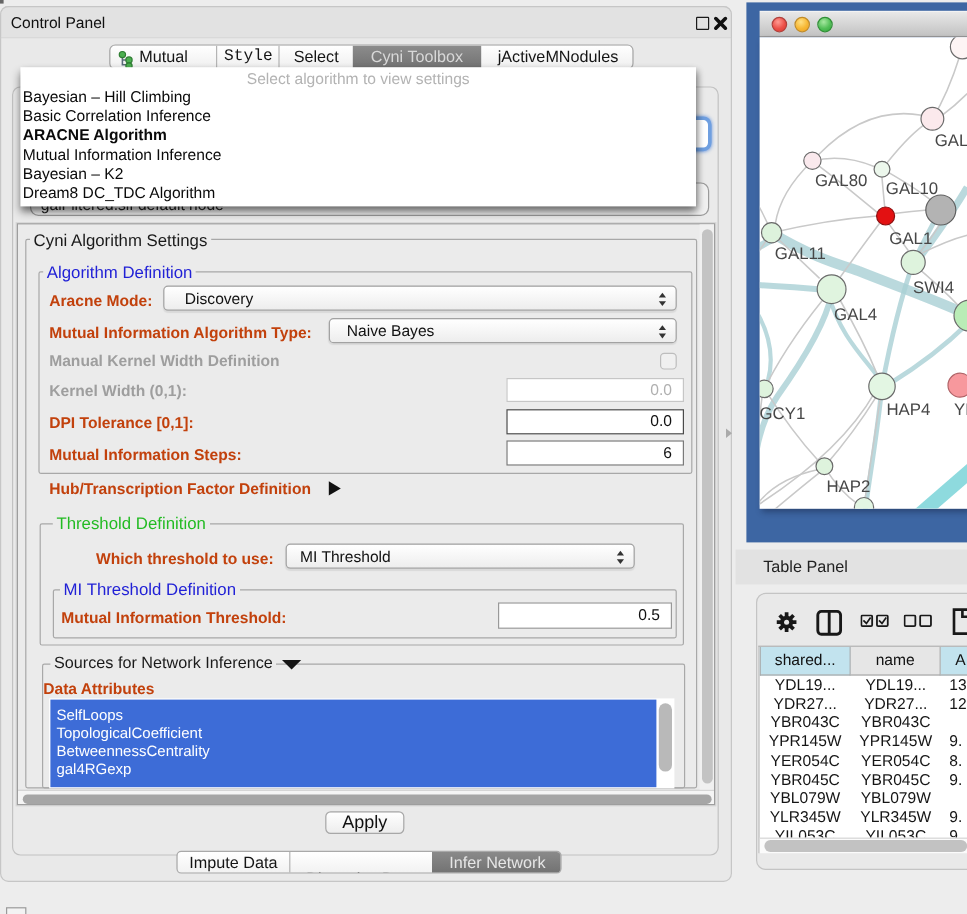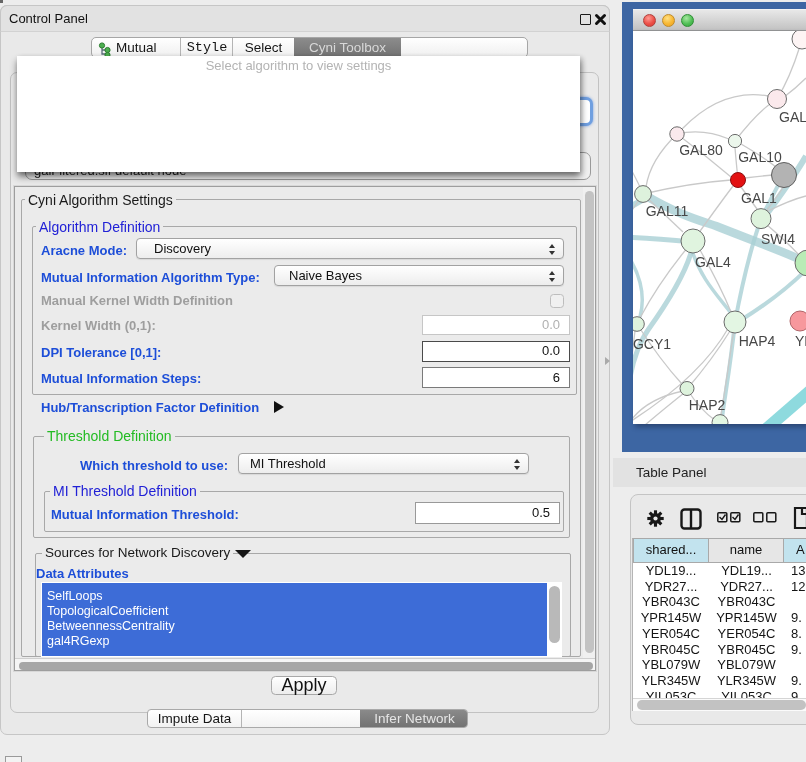--- a/index.html
+++ b/index.html
@@ -1,17 +1,17 @@
 <!DOCTYPE html>
 <html><head><meta charset="utf-8">
 <style>
 html,body{margin:0;padding:0;width:806px;height:762px;background:#ededed;overflow:hidden;
 font-family:"Liberation Sans",sans-serif;}
 .ab{position:absolute;}
-.lbl{font-size:13px;color:#1d4ed8;white-space:nowrap;}
+.lbl{font-size:13px;color:#c2410c;white-space:nowrap;}
 .b{font-weight:bold;}
 .gray{color:#9e9e9e;}
 .combo{background:linear-gradient(#ffffff,#ededed);border:1px solid #a2a2a2;border-radius:4px;
 box-sizing:border-box;box-shadow:0 1px 1px rgba(0,0,0,0.08);}
 .combo .ct{position:absolute;top:0;font-size:13px;color:#111;line-height:19px;white-space:nowrap;}
 .arr{position:absolute;right:7px;width:7px;}
 .arr .up{position:absolute;top:4px;left:0;width:0;height:0;border-left:3.5px solid transparent;border-right:3.5px solid transparent;border-bottom:4px solid #333;}
 .arr .dn{position:absolute;top:11px;left:0;width:0;height:0;border-left:3.5px solid transparent;border-right:3.5px solid transparent;border-top:4px solid #333;}
 .field{background:#fff;box-sizing:border-box;font-size:13px;text-align:right;padding-right:9px;}
 .grp{border:1px solid #a8a8a8;border-radius:2px;box-sizing:border-box;}
@@ -37,20 +37,21 @@
  <svg class="ab" style="left:6px;top:3px;" width="14" height="16" viewBox="0 0 14 16">
   <path d="M4 6 L4 13 L8 13 M4 9 L8 9" stroke="#5a6b7a" stroke-width="1.3" fill="none"></path>
   <circle cx="4" cy="4.5" r="2.6" fill="#4caf50" stroke="#2e7d32" stroke-width="1"></circle>
   <circle cx="9.5" cy="9" r="2.6" fill="#4caf50" stroke="#2e7d32" stroke-width="1"></circle>
   <circle cx="9.5" cy="14" r="2.6" fill="#4caf50" stroke="#2e7d32" stroke-width="1"></circle>
  </svg>
  <div class="ab" style="left:24px;top:0;line-height:20px;font-size:13.5px;color:#151515;">Mutual</div>
  <div class="ab" style="left:89px;top:0;width:52px;text-align:center;line-height:20px;font-size:13.5px;color:#151515;font-family:Liberation Mono, monospace;">Style</div>
  <div class="ab" style="left:141px;top:0;width:61px;text-align:center;line-height:20px;font-size:13.5px;color:#151515;">Select</div>
  <div class="ab" style="left:202px;top:0;width:107px;text-align:center;line-height:20px;font-size:13.5px;color:#d8d8d8;">Cyni Toolbox</div>
+ <div class="ab" style="left:309px;top:0;width:128px;text-align:center;line-height:20px;font-size:13.5px;color:#151515;">jActiveMNodules</div>
 </div>
 
 <div class="ab" style="left:14px;top:186px;width:582px;height:485px;border:1px solid #9e9e9e;box-shadow:0 0 0 1px #d8d8d8;background:#ebebeb;box-sizing:border-box;"></div>
 
 <div class="ab grp" style="left:21px;top:199px;width:560px;height:458px;"></div>
 <div class="ab gtitle" style="left:25px;top:193px;color:#1a1a1a;">Cyni Algorithm Settings</div>
 
 <div class="ab grp" style="left:32px;top:226px;width:545px;height:169px;"></div>
 <div class="ab gtitle" style="left:36px;top:220px;color:#2121d6;">Algorithm Definition</div>
 <div class="ab lbl b" style="left:41px;top:243px;">Aracne Mode:</div>
@@ -89,51 +90,52 @@
       <div class="up"></div>
       <div class="dn"></div>
     </div>
   </div>
 <div class="ab grp" style="left:44px;top:491px;width:520px;height:41px;"></div>
 <div class="ab gtitle" style="left:50px;top:484px;color:#2121d6;">MI Threshold Definition</div>
 <div class="ab lbl b" style="left:51px;top:507px;">Mutual Information Threshold:</div>
 <div class="ab field" style="left:415px;top:502px;width:145px;height:22px;border:1px solid #999;color:#111;line-height:20px;">0.5</div>
 
 <div class="ab grp" style="left:35px;top:553px;width:536px;height:104px;"></div>
-<div class="ab gtitle" style="left:42px;top:546px;color:#1a1a1a;font-size:13.5px;">Sources for Network Discovery</div>
+<div class="ab gtitle" style="left:42px;top:546px;color:#1a1a1a;font-size:13.5px;">Sources for Network Inference</div>
 <div class="ab" style="left:235px;top:550px;width:0;height:0;border-left:8.5px solid transparent;border-right:8.5px solid transparent;border-top:8px solid #151515;"></div>
 <div class="ab lbl b" style="left:36px;top:566px;">Data Attributes</div>
 <div class="ab" style="left:41px;top:582px;width:521px;height:75px;background:#fff;"></div>
 <div class="ab" style="left:42px;top:583px;width:505px;height:73px;background:#3d6cd7;"></div>
 <div class="ab" style="left:47px;top:589px;font-size:12.5px;color:#fff;line-height:15px;white-space:nowrap;">SelfLoops<br>TopologicalCoefficient<br>BetweennessCentrality<br>gal4RGexp</div>
 <div class="ab" style="left:549px;top:586px;width:11px;height:57px;background:#b9b9b9;border-radius:5.5px;"></div>
 
 <div class="ab" style="left:15px;top:658px;width:580px;height:12px;background:#f5f5f5;border-top:1px solid #cfcfcf;box-sizing:border-box;"></div>
 <div class="ab" style="left:19px;top:662px;width:574px;height:8px;background:#a6a6a6;border-radius:4px;"></div>
 <div class="ab" style="left:583px;top:187px;width:12px;height:471px;background:#f0f0f0;"></div>
 <div class="ab" style="left:585px;top:191px;width:9px;height:462px;background:#c3c3c3;border-radius:4.5px;"></div>
 
-<div class="ab" style="left:271px;top:676px;width:66px;height:19px;border:1px solid #a8a8a8;border-radius:4.5px;background:linear-gradient(#ffffff,#ededed);box-sizing:border-box;text-align:center;font-size:18px;color:#111;line-height:17px;">Apply</div>
+<div class="ab" style="left:271px;top:676px;width:66px;height:19px;border:1px solid #a8a8a8;border-radius:4.5px;background:linear-gradient(#ffffff,#ededed);box-sizing:border-box;text-align:center;font-size:15px;color:#111;line-height:17px;">Apply</div>
 
 <div class="ab" style="left:147px;top:709px;width:321px;height:19px;border:1px solid #a9a9a9;border-radius:4px;background:linear-gradient(#ffffff,#f2f2f2);box-sizing:border-box;overflow:hidden;">
  <div class="ab" style="left:93px;top:0;width:1px;height:19px;background:#b4b4b4;"></div>
  <div class="ab" style="left:212px;top:0;width:109px;height:19px;background:linear-gradient(#8a8a8a,#707070);"></div>
  <div class="ab" style="left:0;top:0;width:93px;text-align:center;line-height:18px;font-size:13.5px;color:#151515;">Impute Data</div>
  <div class="ab" style="left:94px;top:14px;width:118px;text-align:center;line-height:18px;font-size:13.5px;color:#151515;">Discretize Data</div>
  <div class="ab" style="left:212px;top:0;width:109px;text-align:center;line-height:18px;font-size:13.5px;color:#e6e6e6;">Infer Network</div>
 </div>
 
 <div class="ab" style="left:5px;top:756px;width:17px;height:12px;border:1.6px solid #9a9a9a;background:#f3f3f3;box-sizing:border-box;"></div>
 
 <div class="ab" style="left:565px;top:97px;width:28px;height:29px;background:#fff;border:3px solid #6f9fe0;border-radius:7px;box-sizing:border-box;box-shadow:0 0 3px rgba(90,140,220,0.8);"></div>
 <div class="ab" style="left:25px;top:152px;width:566px;height:28px;background:#f0f0f0;border:1px solid #9a9a9a;border-radius:7px;box-sizing:border-box;"></div>
 <div class="ab" style="left:34px;top:163px;font-size:13px;color:#222;white-space:nowrap;">galFiltered.sif default node</div>
 
 <div class="ab" style="left:17px;top:56px;width:563px;height:116px;background:#ffffff;box-shadow:0 5px 7px rgba(0,0,0,0.45),2px 2px 5px rgba(0,0,0,0.22);">
  <div class="ab" style="left:0;top:2px;width:563px;text-align:center;font-size:13px;color:#b3b3b3;line-height:15px;">Select algorithm to view settings</div>
+ <div class="ab" style="left:2px;top:17px;font-size:13px;color:#0a0a0a;line-height:16px;white-space:nowrap;">Bayesian – Hill Climbing<br>Basic Correlation Inference<br><b>ARACNE Algorithm</b><br>Mutual Information Inference<br>Bayesian – K2<br>Dream8 DC_TDC Algorithm</div>
 </div>
 
 <div class="ab" style="left:605px;top:357px;width:0;height:0;border-top:4px solid transparent;border-bottom:4px solid transparent;border-left:5px solid #aaa;"></div>
 
 <div class="ab" style="left:622px;top:2px;width:184px;height:450px;background:#3d66a3;"></div>
 <div class="ab" style="left:633px;top:9px;width:173px;height:22px;background:linear-gradient(#e8e8e8,#c2c2c2);border-top:1px solid #f3f3f3;border-bottom:1px solid #979797;box-sizing:border-box;"></div>
 <div class="ab" style="left:643px;top:14px;width:13px;height:13px;border-radius:50%;background:radial-gradient(circle at 40% 30%,#ff9a92,#ec5048 55%,#d93731);border:0.5px solid #b0413c;box-sizing:border-box;"></div>
 <div class="ab" style="left:662px;top:14px;width:13px;height:13px;border-radius:50%;background:radial-gradient(circle at 40% 30%,#ffe082,#f7b733 55%,#ec9f22);border:0.5px solid #c08b28;box-sizing:border-box;"></div>
 <div class="ab" style="left:681px;top:14px;width:13px;height:13px;border-radius:50%;background:radial-gradient(circle at 40% 30%,#a6e8a0,#52bf57 55%,#30a53a);border:0.5px solid #2f8f35;box-sizing:border-box;"></div>
 <div class="ab" style="left:633px;top:31px;width:173px;height:393px;background:#fff;overflow:hidden;box-shadow:2px 3px 5px rgba(20,30,60,0.45);">

